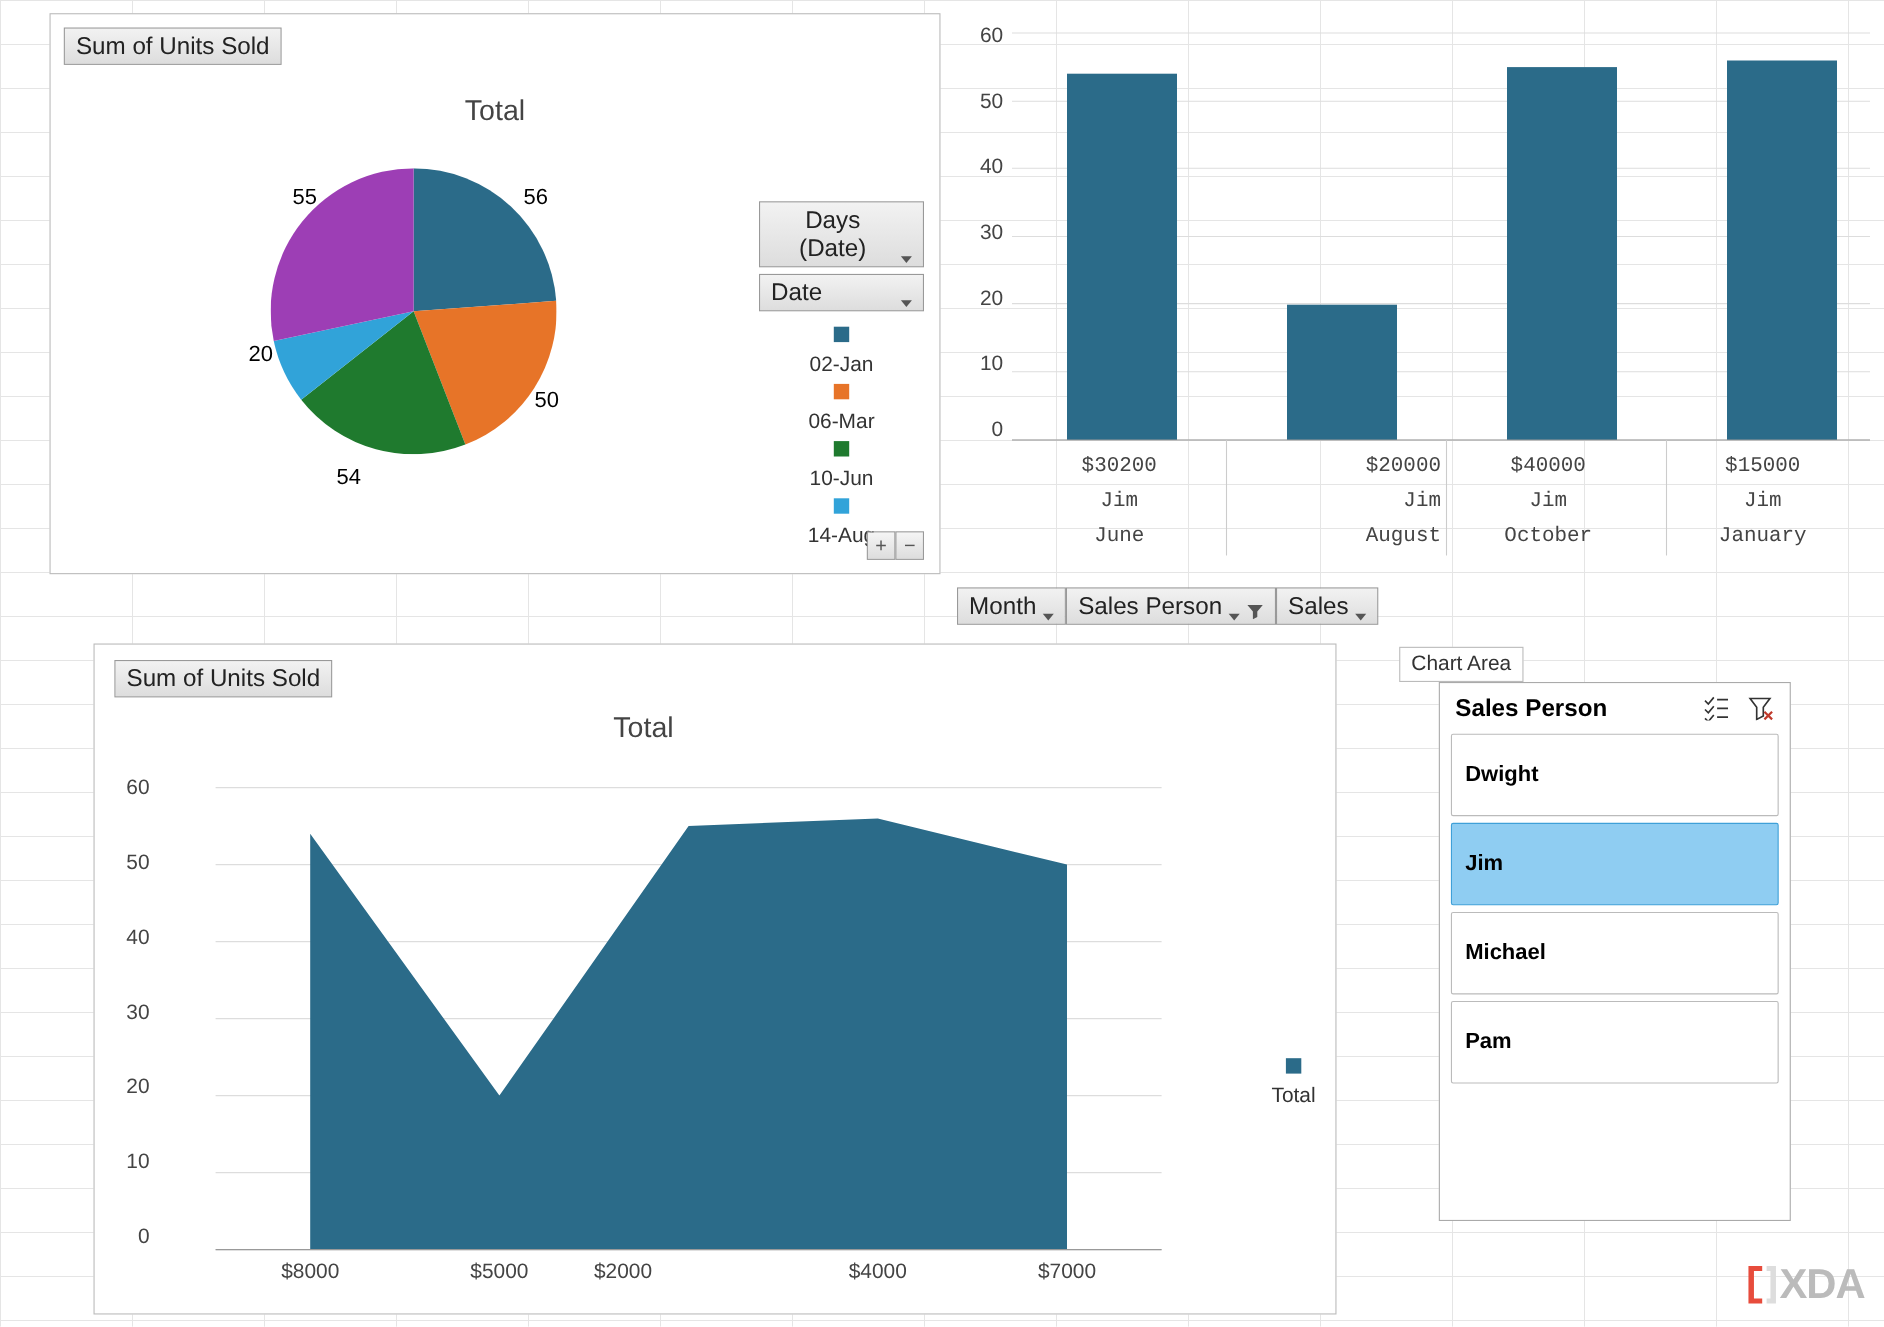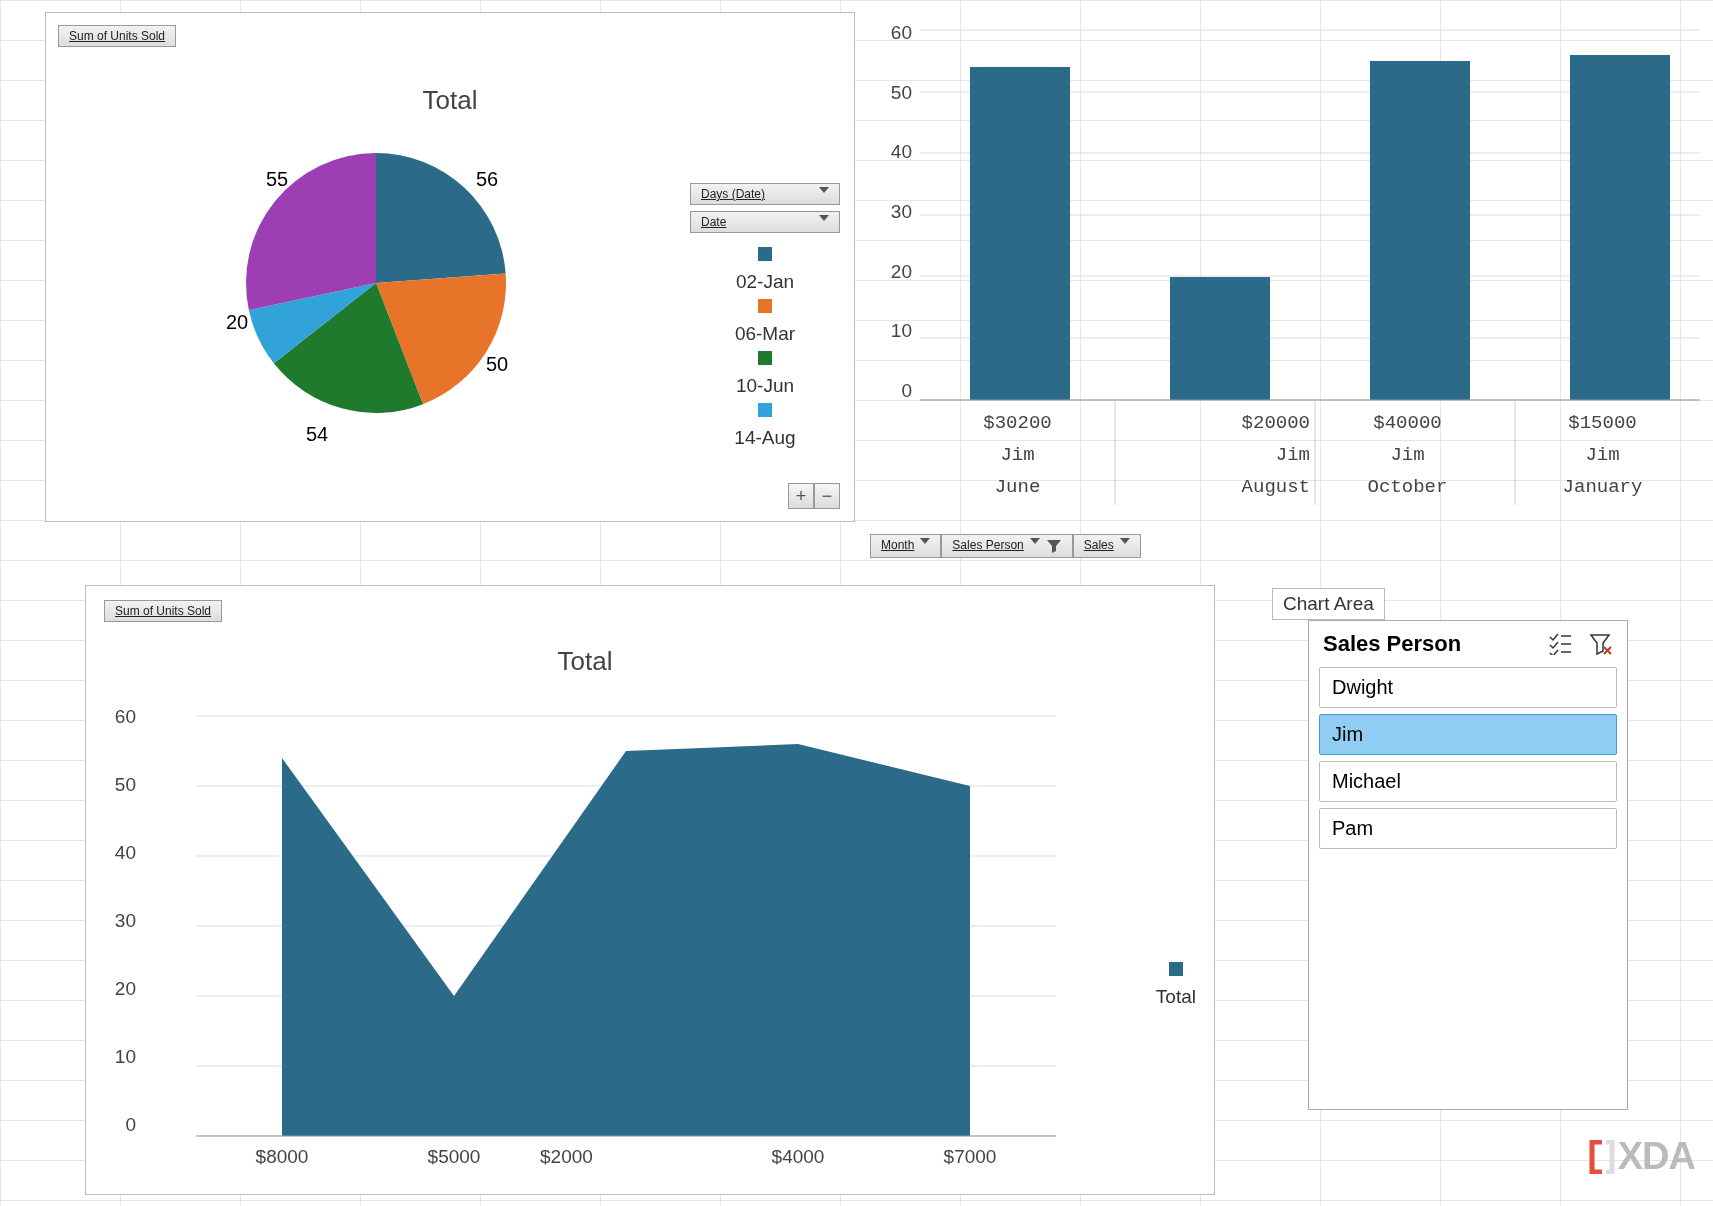--- a/index.html
+++ b/index.html
@@ -22,27 +22,26 @@
   }
   .chart-box {
     position: absolute;
     background: #fff;
     border: 1px solid #bbb;
     z-index: 5;
   }
   .field-btn {
     background: linear-gradient(#f2f2f2,#ddd);
     border: 1px solid #999;
-    font-size: 12px;
+    font-size: 22px;
     padding: 3px 10px;
     display: inline-flex;
-    align-items: flex-start;
+    align-items: flex-end;
     gap: 6px;
     color: #222;
-    text-decoration: underline;
   }
   .field-btn .tri {
     width: 0; height: 0;
     border-left: 5px solid transparent;
     border-right: 5px solid transparent;
     border-top: 6px solid #555;
   }
   .chart-title { text-align: center; font-size: 26px; color: #444; }
   .legend-item { display:flex; align-items:center; gap:10px; font-size:19px; color:#333; margin: 6px 0; flex-direction: column;}
   .legend-sw { width:14px; height:14px; }
@@ -51,44 +50,45 @@
     position:absolute;
     border:1px solid #aaa;
     background:#fff;
     z-index:10;
   }
   .slicer-header { display:flex; align-items:center; justify-content:space-between; padding:10px 14px; font-weight:700; font-size:22px;}
   .slicer-icons { display:flex; gap:18px; }
   .slicer-list { padding: 0 10px 10px; display:flex; flex-direction:column; gap:6px;}
   .slicer-item {
     border:1px solid #bbb;
-    padding:8px 12px;
+    padding:25px 12px;
     font-size:20px;
     background:#fff;
     border-radius:2px;
+    font-weight:bold;
   }
   .slicer-item.selected { background:#8fcdf2; border-color:#3fa0d8;}
   .zoom-btn {
     width:26px; height:26px;
     background:linear-gradient(#f5f5f5,#ddd);
     border:1px solid #999;
     display:flex;align-items:center;justify-content:center;
     font-size:18px; color:#555;
   }
   .tooltip {
     position:absolute;
     background:#fff;
     border:1px solid #bbb;
     padding:4px 10px;
     font-size:19px;
     color:#333;
     z-index:11;
   }
   .watermark {
-    position:absolute; right:18px; bottom:28px;
+    position:absolute; right:18px; bottom:16px;
     font-size:38px; font-weight:800; letter-spacing:-1px;
     z-index:20;
   }
 </style>
 </head>
 <body>
 
 <div class="grid-bg"></div>
 
 <div class="chart-box" style="left:45px; top:12px; width:810px; height:510px;">

